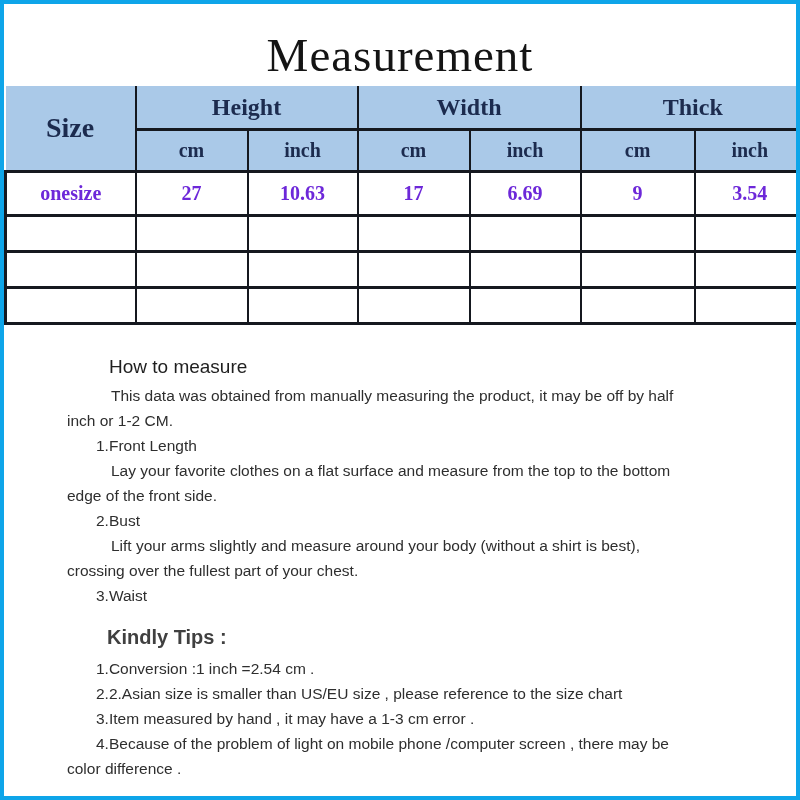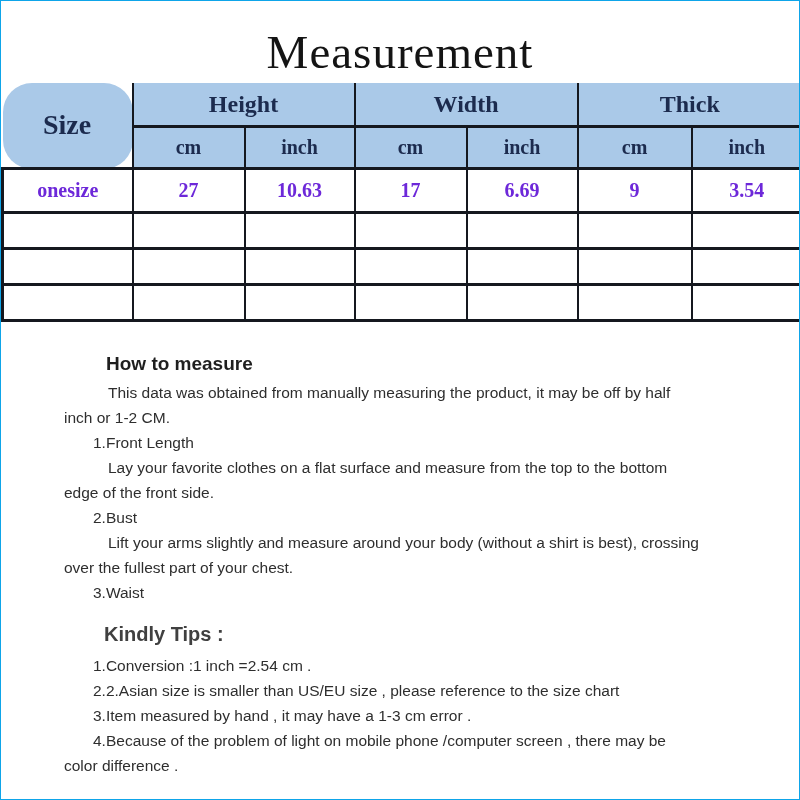--- a/index.html
+++ b/index.html
@@ -1,21 +1,21 @@
 <!DOCTYPE html>
 <html><head>
 <meta charset="utf-8">
 <style>
   html,body { margin:0; padding:0; background:#ffffff; }
   .page {
     position:relative;
     width:800px; height:800px;
     background:#ffffff;
     box-sizing:border-box;
-    border:1px solid #0ea5e9;
+    border:4px solid #0ea5e9;
     overflow:hidden;
     font-family:"Liberation Sans", sans-serif;
   }
   
   .title {
     margin:0;
     padding-top:23px;
     text-align:center;
     font-family:"Liberation Serif", serif;
     font-weight:400;
@@ -36,21 +36,21 @@
   .size-table th, .size-table td {
     border-style:solid;
     border-color:#15181f;
     border-width:3px 2px;
     padding:0;
     text-align:center;
     vertical-align:middle;
   }
   
   .hrow1 th { border-top:0; }
-  th.size-cell { border-left:0;border-radius:29px; }
+  th.size-cell { border-left:0; }
   .size-table tr td:first-child { border-left-width:3px; }
   .size-table tr td:last-child,
   .size-table tr th:last-child { border-right-width:3px; }
   .size-table tr:last-child td { border-bottom-width:3px; }
 
   .hrow1 th, .hrow2 th {
     background:#aac9e8;
     color:#1c2b4e;
     font-weight:700;
   }
@@ -71,21 +71,21 @@
     font-size:15.5px;
     line-height:25px;
     color:#2e2e2e;
   }
   .text-block p { margin:0; }
   p.para { text-indent:44px; }
   p.item { text-indent:29px; }
   .htm-heading {
     margin:0 0 4px 42px;
     font-size:19px;
-    font-weight:700;
+    font-weight:400;
     color:#1f1f1f;
   }
   .tips-heading {
     margin:17px 0 6px 40px;
     font-size:20px;
     font-weight:700;
     color:#404040;
   }
 </style>
 </head>

